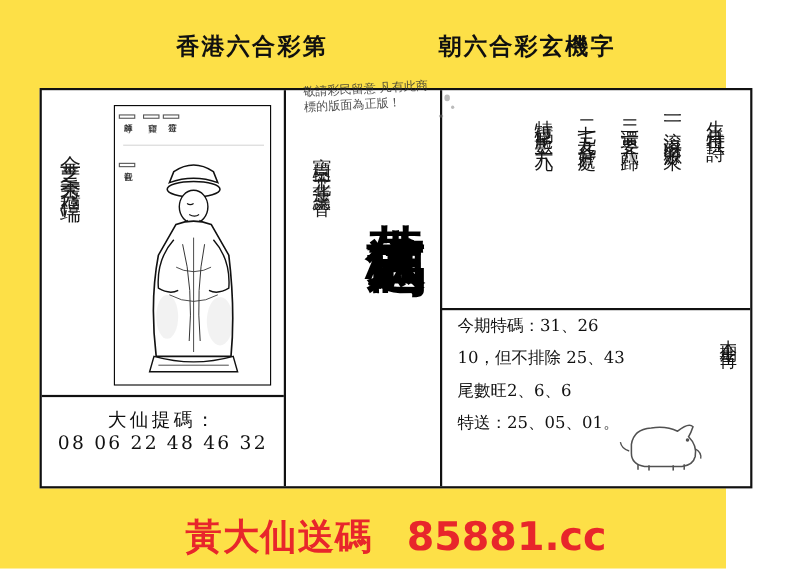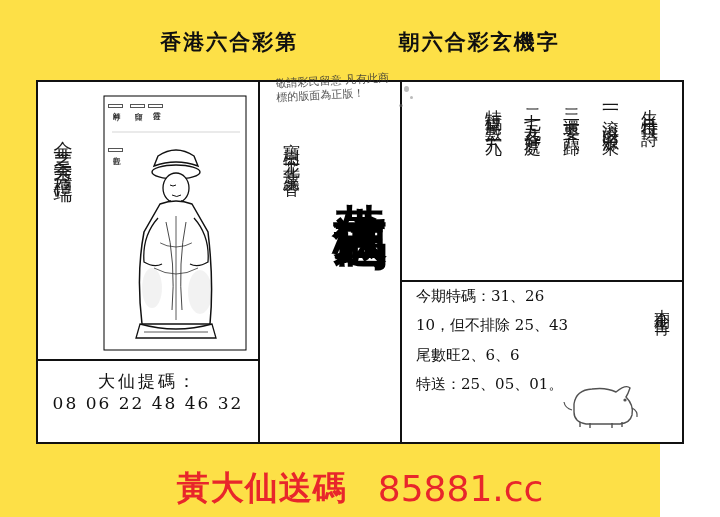--- a/index.html
+++ b/index.html
@@ -252,21 +252,21 @@
   .footer .cn {
     font-family: "DejaVu Sans", sans-serif;
     font-weight: bold;
     font-size: 33px;
     color: #e8262b;
     letter-spacing: 1px;
     vertical-align: middle;
   }
   .footer .site {
     font-family: "DejaVu Sans", sans-serif;
-    font-weight: normal;
+    font-weight: bold;
     font-size: 36px;
     color: #e8262b;
     letter-spacing: 0px;
     vertical-align: middle;
     margin-left: 26px;
   }
 
   
   .speck {
     position: absolute;

